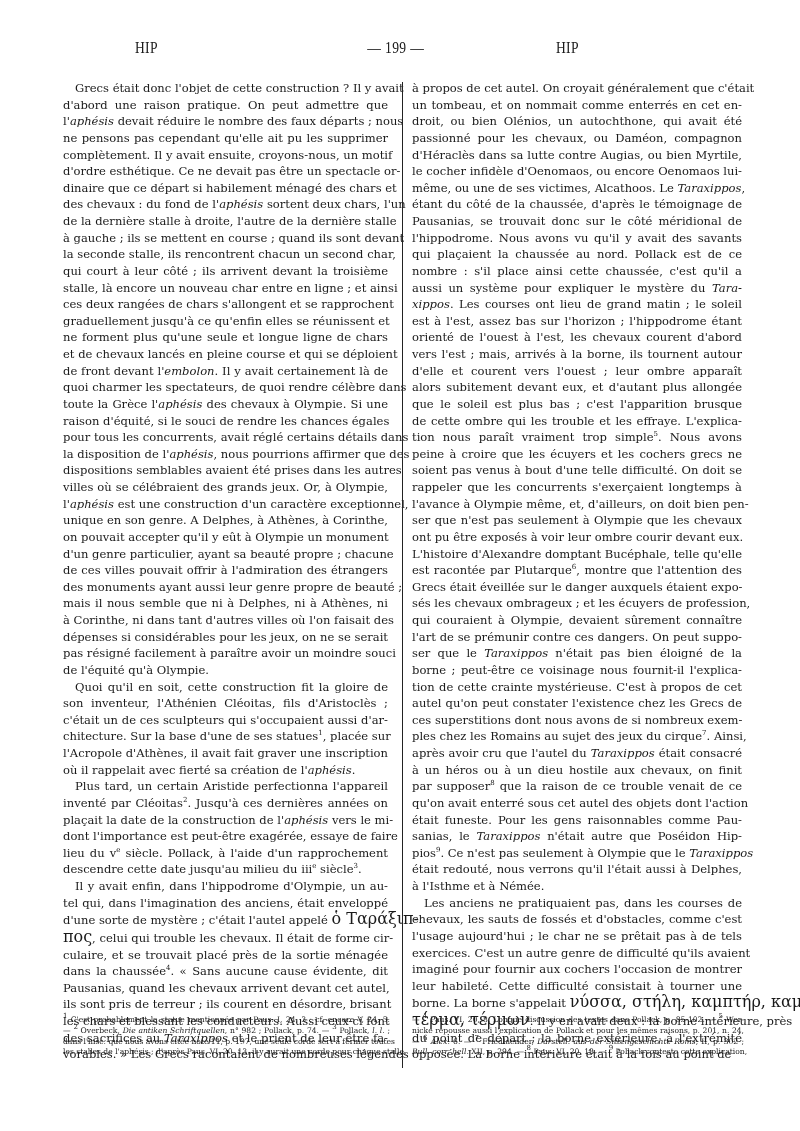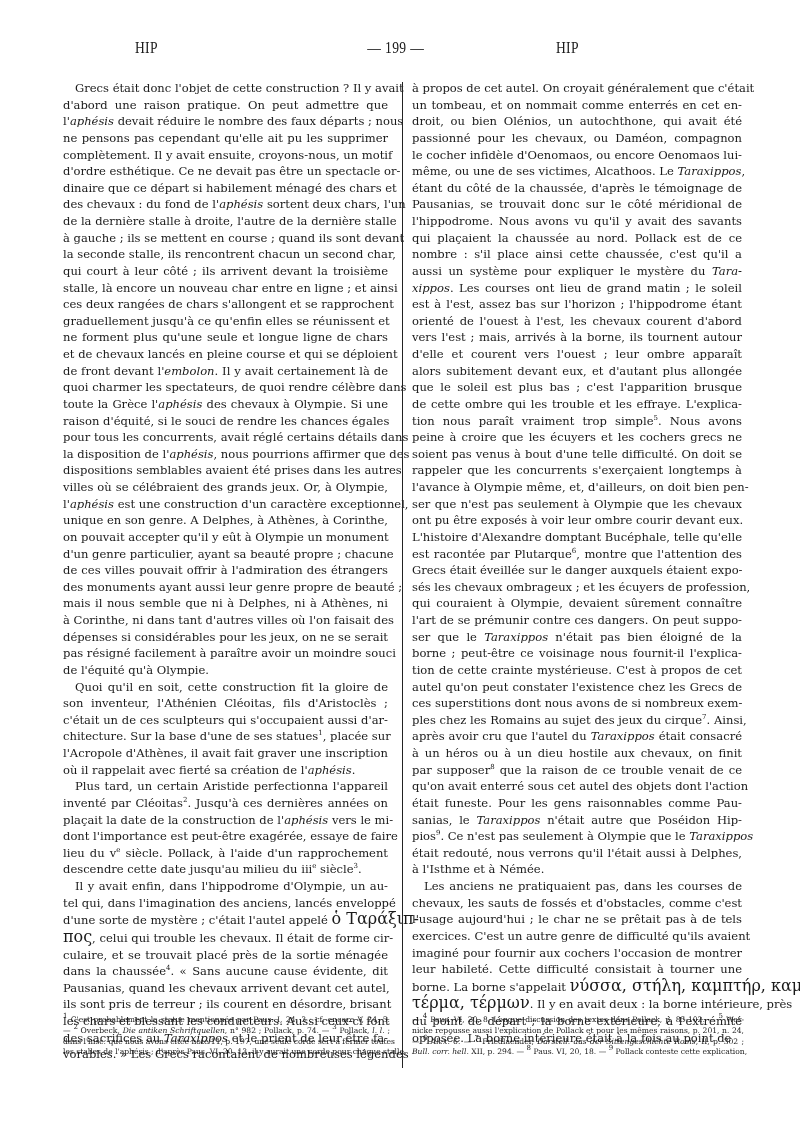--- a/index.html
+++ b/index.html
@@ -96,39 +96,40 @@
     <div>
       <span class="line" style="text-indent: 12px;">Plus tard, un certain Aristide perfectionna l'appareil</span>
       <span class="line">inventé par Cléoitas<sup>2</sup>. Jusqu'à ces dernières années on</span>
       <span class="line">plaçait la date de la construction de l'<i>aphésis</i> vers le mi-</span>
       <span class="line">dont l'importance est peut-être exagérée, essaye de faire</span>
       <span class="line">lieu du v<sup>e</sup> siècle. Pollack, à l'aide d'un rapprochement</span>
       <span class="line last">descendre cette date jusqu'au milieu du iii<sup>e</sup> siècle<sup>3</sup>.</span>
     </div>
     <div>
       <span class="line" style="text-indent: 12px;">Il y avait enfin, dans l'hippodrome d'Olympie, un au-</span>
-      <span class="line">tel qui, dans l'imagination des anciens, lancés enveloppé</span>
+      <span class="line">tel qui, dans l'imagination des anciens, était enveloppé</span>
       <span class="line">d'une sorte de mystère ; c'était l'autel appelé <span class="greek">ὁ Ταράξιπ-</span></span>
       <span class="line"><span class="greek">πος</span>, celui qui trouble les chevaux. Il était de forme cir-</span>
       <span class="line">culaire, et se trouvait placé près de la sortie ménagée</span>
       <span class="line">dans la chaussée<sup>4</sup>. « Sans aucune cause évidente, dit</span>
       <span class="line">Pausanias, quand les chevaux arrivent devant cet autel,</span>
       <span class="line">ils sont pris de terreur ; ils courent en désordre, brisant</span>
       <span class="line">les chars et blessant les conducteurs. Aussi ceux-ci font</span>
       <span class="line">des sacrifices au <i>Taraxippos</i> et le prient de leur être fa-</span>
       <span class="line last">vorables. » Les Grecs racontaient de nombreuses légendes</span>
     </div>
   </div>
 <div class="rule"></div>
 <div class="col" id="col-right">
     <div>
       <span class="line">à propos de cet autel. On croyait généralement que c'était</span>
       <span class="line">un tombeau, et on nommait comme enterrés en cet en-</span>
       <span class="line">droit, ou bien Olénios, un autochthone, qui avait été</span>
       <span class="line">passionné pour les chevaux, ou Daméon, compagnon</span>
+      <span class="line">d'Héraclès dans sa lutte contre Augias, ou bien Myrtile,</span>
       <span class="line">le cocher infidèle d'Oenomaos, ou encore Oenomaos lui-</span>
       <span class="line">même, ou une de ses victimes, Alcathoos. Le <i>Taraxippos</i>,</span>
       <span class="line">étant du côté de la chaussée, d'après le témoignage de</span>
       <span class="line">Pausanias, se trouvait donc sur le côté méridional de</span>
       <span class="line">l'hippodrome. Nous avons vu qu'il y avait des savants</span>
       <span class="line">qui plaçaient la chaussée au nord. Pollack est de ce</span>
       <span class="line">nombre : s'il place ainsi cette chaussée, c'est qu'il a</span>
       <span class="line">aussi un système pour expliquer le mystère du <i>Tara-</i></span>
       <span class="line"><i>xippos</i>. Les courses ont lieu de grand matin ; le soleil</span>
       <span class="line">est à l'est, assez bas sur l'horizon ; l'hippodrome étant</span>

